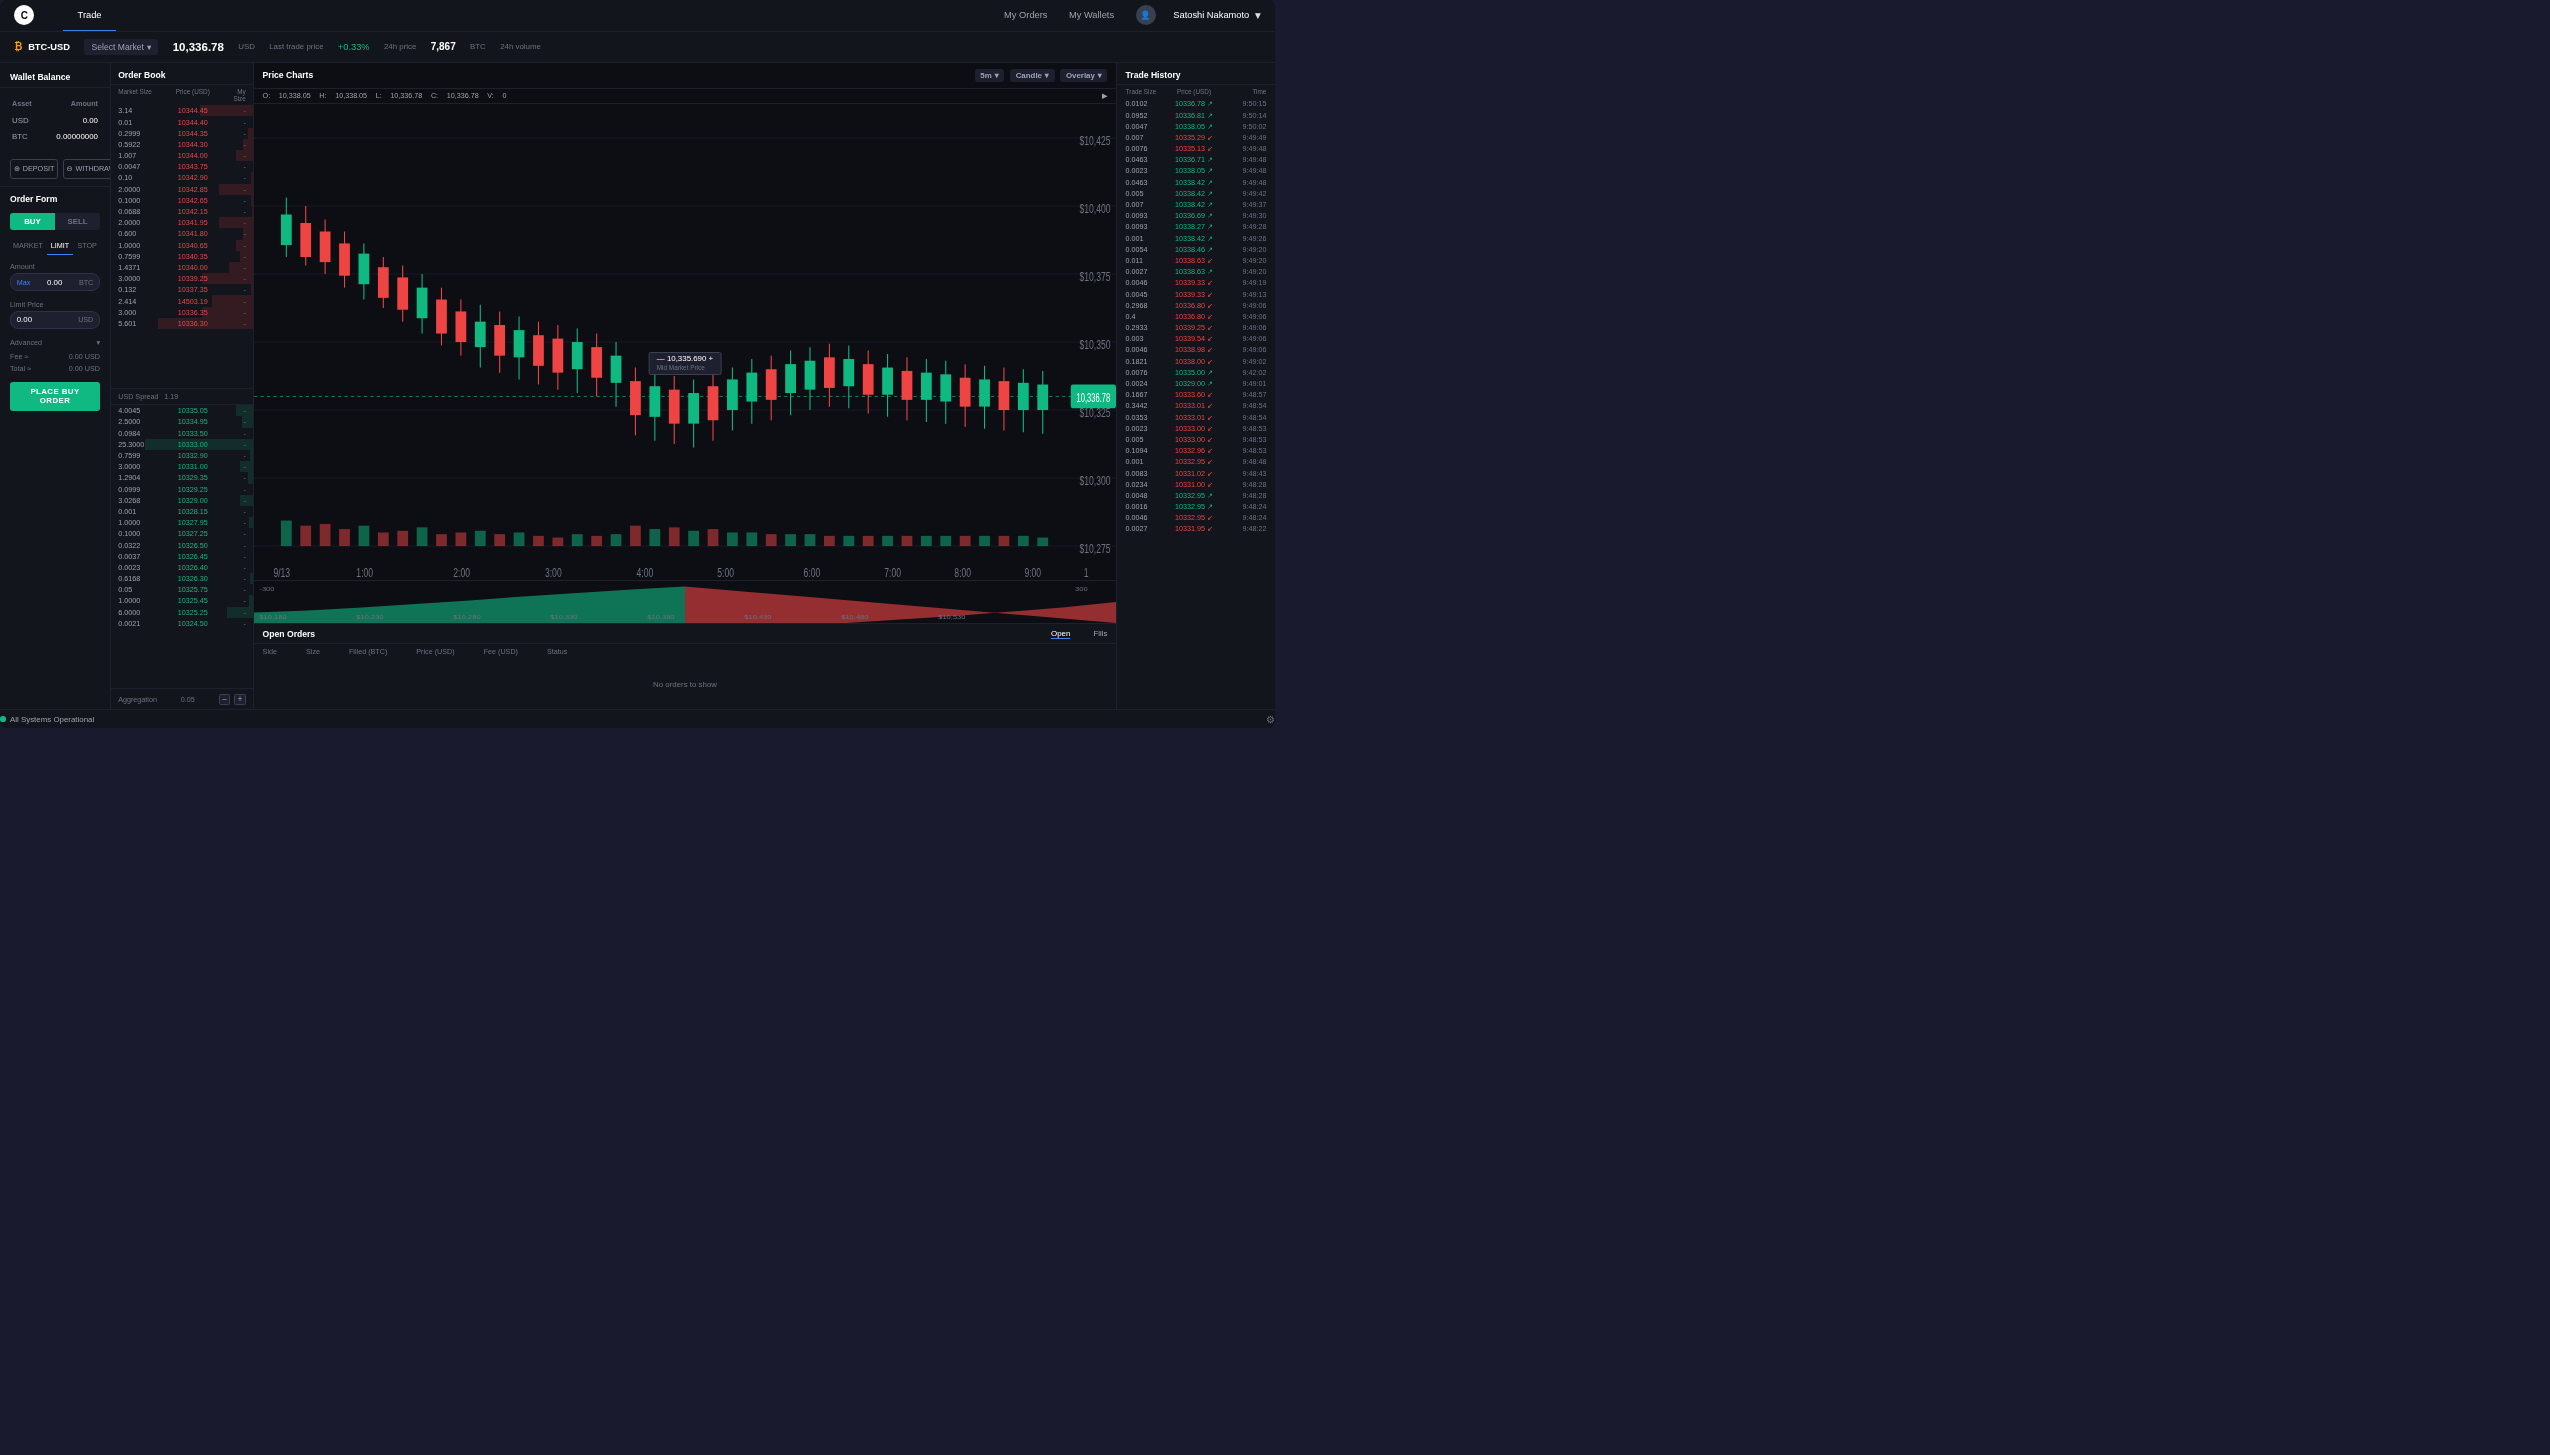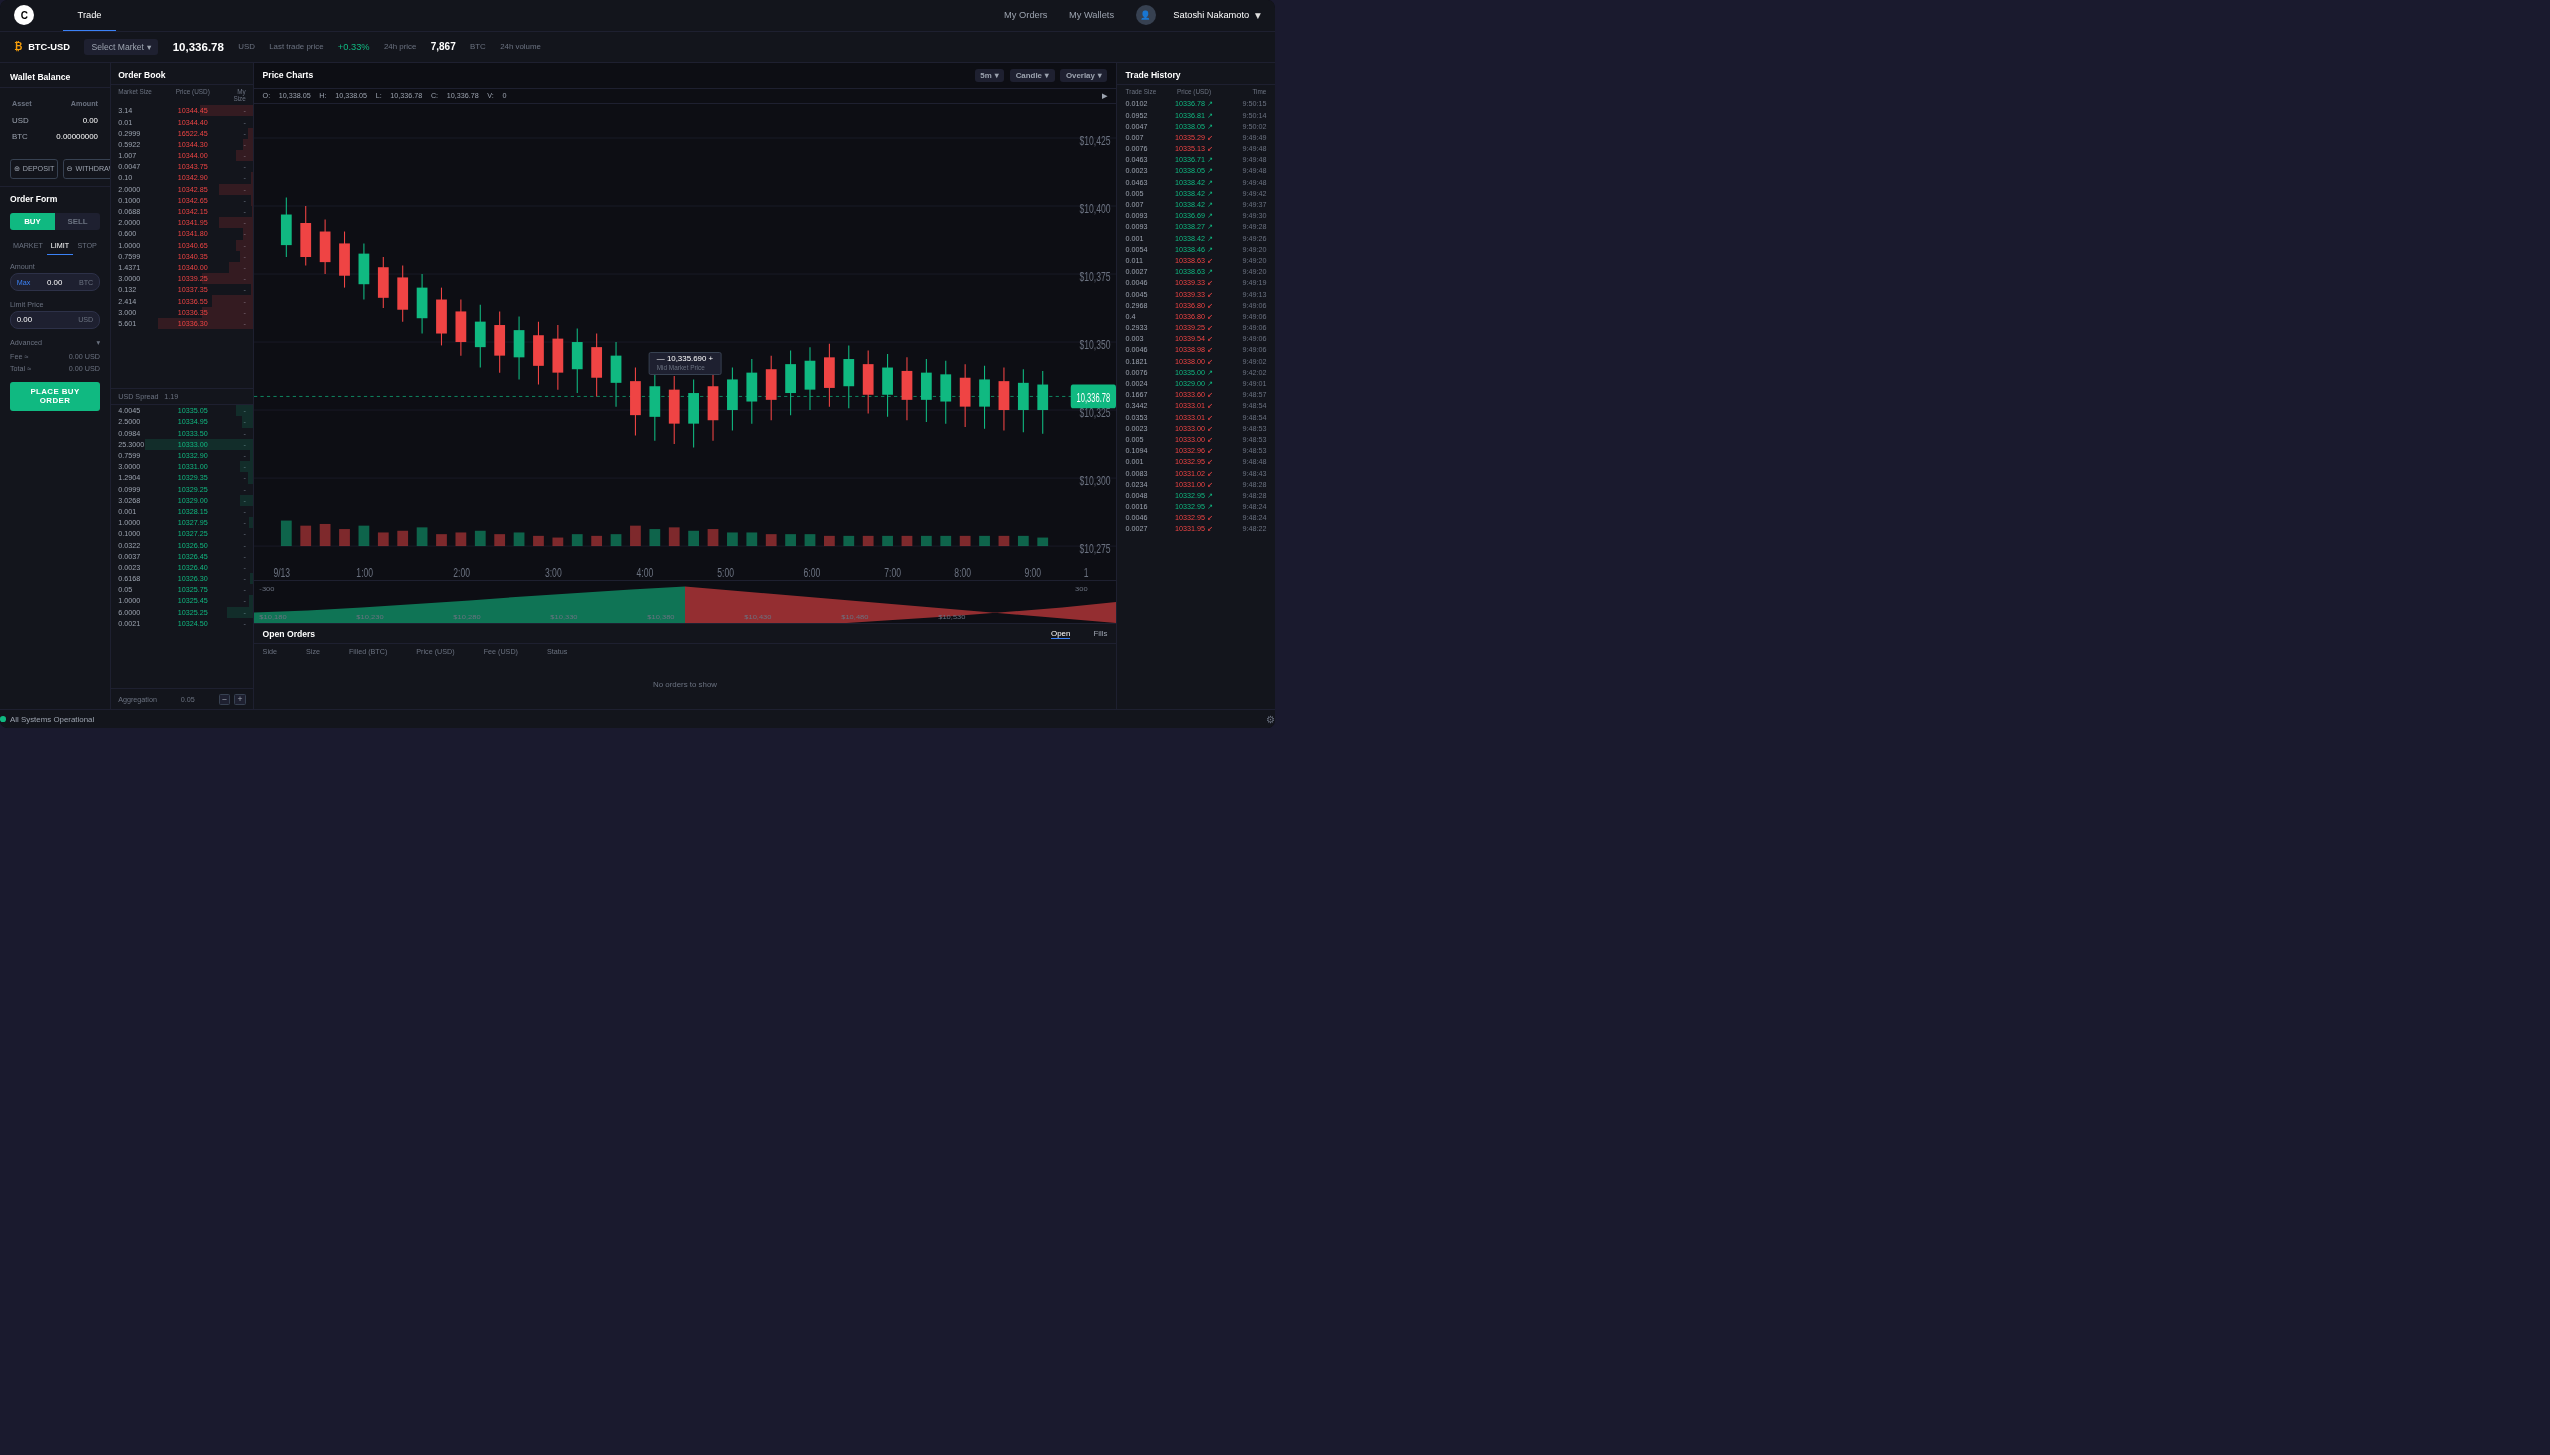--- a/index.html
+++ b/index.html
@@ -657,21 +657,21 @@
     </div>
           <div class="ob-row sell">
       <div class="bar" style="width:0.12%"></div>
       <span class="ob-size">0.01</span>
       <span class="ob-price-sell">10344.40</span>
       <span class="ob-mysize">-</span>
     </div>
           <div class="ob-row sell">
       <div class="bar" style="width:3.5987999999999998%"></div>
       <span class="ob-size">0.2999</span>
-      <span class="ob-price-sell">16522.45</span>
+      <span class="ob-price-sell">10344.35</span>
       <span class="ob-mysize">-</span>
     </div>
           <div class="ob-row sell">
       <div class="bar" style="width:7.106399999999999%"></div>
       <span class="ob-size">0.5922</span>
       <span class="ob-price-sell">10344.30</span>
       <span class="ob-mysize">-</span>
     </div>
           <div class="ob-row sell">
       <div class="bar" style="width:12.084%"></div>
@@ -747,21 +747,21 @@
     </div>
           <div class="ob-row sell">
       <div class="bar" style="width:1.584%"></div>
       <span class="ob-size">0.132</span>
       <span class="ob-price-sell">10337.35</span>
       <span class="ob-mysize">-</span>
     </div>
           <div class="ob-row sell">
       <div class="bar" style="width:28.968000000000004%"></div>
       <span class="ob-size">2.414</span>
-      <span class="ob-price-sell">10336.55</span>
+      <span class="ob-price-sell">14503.19</span>
       <span class="ob-mysize">-</span>
     </div>
           <div class="ob-row sell">
       <div class="bar" style="width:36%"></div>
       <span class="ob-size">3.000</span>
       <span class="ob-price-sell">10336.35</span>
       <span class="ob-mysize">-</span>
     </div>
           <div class="ob-row sell">
       <div class="bar" style="width:67.212%"></div>

